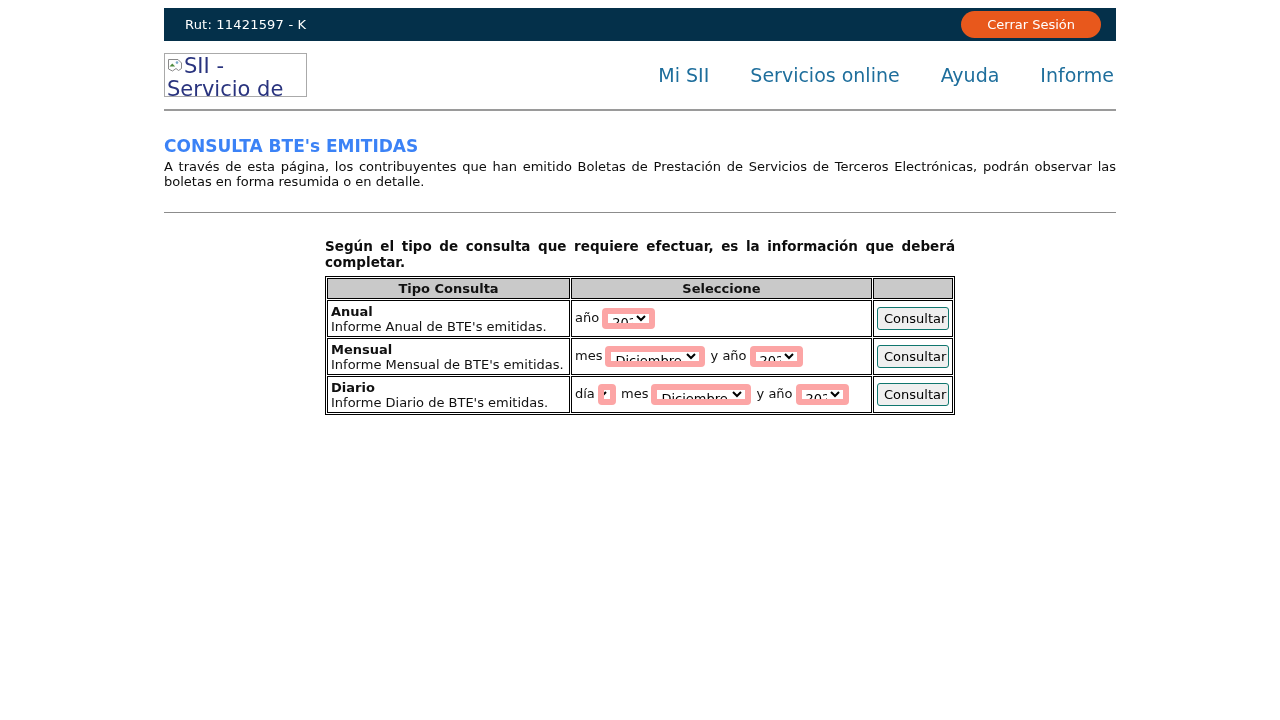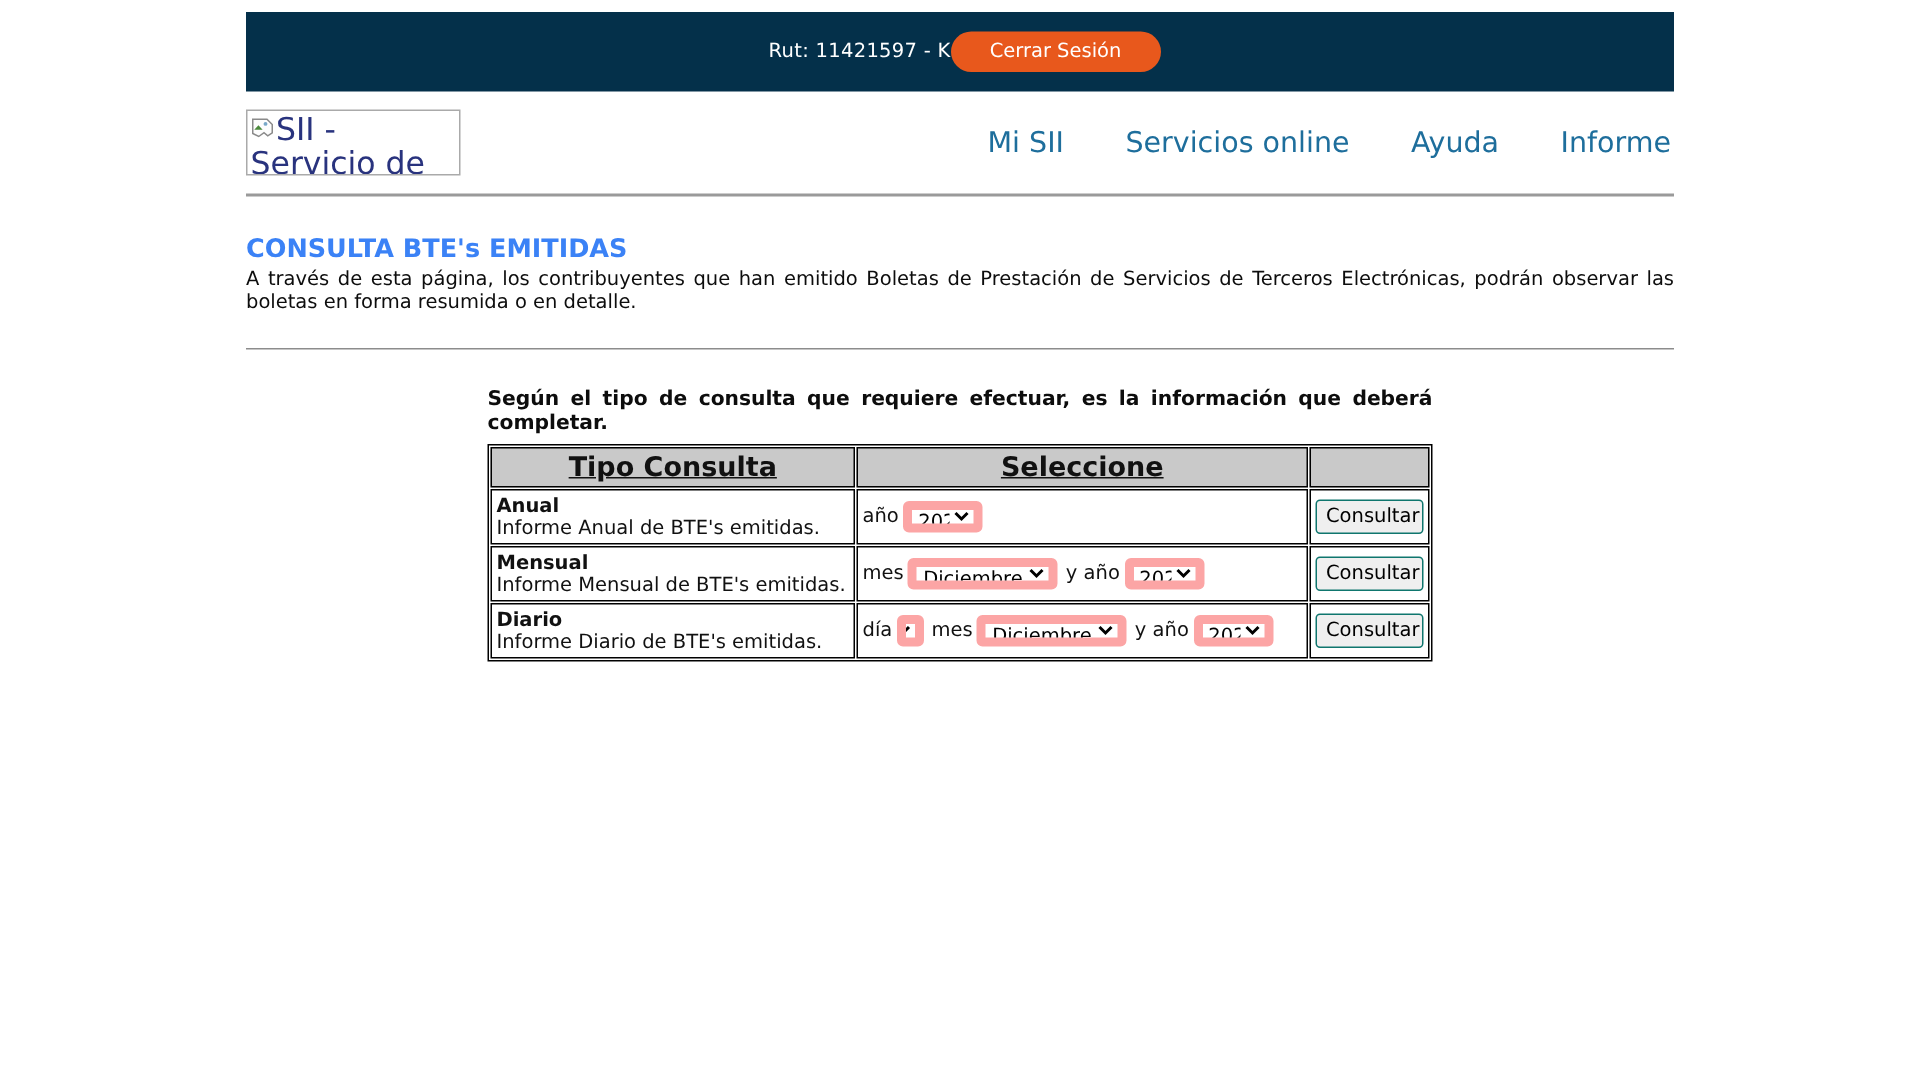--- a/index.html
+++ b/index.html
@@ -9,42 +9,42 @@
     --logo-text:#29337e;
     --table-header-bg:#c9c9c9;
     --divider:#9a9a9a;
   }
   *{box-sizing:border-box;}
   html,body{margin:0;padding:0;background:#fff;}
   body{font-family:"DejaVu Sans","Liberation Sans",sans-serif;color:#111;width:1280px;height:720px;overflow:hidden;}
   .page{width:952px;margin:8px auto 0;}
 
   
-  .topbar{height:53px;background:var(--topbar-bg,#04304a);display:flex;align-items:center;justify-content:center;padding:0 15px 0 21px;color:#fff;}
+  .topbar{height:33px;background:var(--topbar-bg,#04304a);display:flex;align-items:center;justify-content:space-between;padding:0 15px 0 21px;color:#fff;}
   .rut{font-size:13px;letter-spacing:.2px;}
   .logout-btn{background:var(--logout-bg,#e8581c);color:#fff;border:none;border-radius:14px;height:27px;padding:0 26px;font-size:13px;font-family:inherit;cursor:pointer;}
 
   
   .header-row{display:flex;align-items:center;justify-content:space-between;margin-top:12px;}
   .logo-box{display:block;width:143px;height:44px;border:1px solid #aaa;overflow:hidden;color:var(--logo-text,#29337e);font-size:21px;line-height:23px;text-decoration:none;padding:1px 2px;}
   .logo-box .brk{display:inline-block;vertical-align:baseline;margin-right:1px;}
   .mainnav{display:flex;gap:41px;align-items:center;padding-right:2px;}
   .mainnav a{color:var(--nav-link,#1e6e9c);text-decoration:none;font-size:19px;}
 
   hr.divider{border:none;border-top:2px solid var(--divider,#9a9a9a);margin:12px 0 0;}
 
   .page-title{font-size:17px;font-weight:bold;margin:25px 0 3px;color:#3b82f6;}
   .page-desc{font-size:13px;line-height:15px;text-align:justify;margin:0;color:#0d0d0d;}
   hr.divider2{border:none;border-top:1px solid #8c8c8c;margin:23px 0 0;}
 
   .content-indent{margin-left:161px;width:630px;}
   .instruction{font-weight:bold;font-size:13.5px;line-height:16px;text-align:justify;margin:25px 0 6px;color:#0d0d0d;}
 
   table.consulta{border-collapse:separate;border-spacing:1px;border:1px solid #000;width:630px;font-size:13px;table-layout:fixed;}
-  table.consulta th{background:var(--table-header-bg,#c9c9c9);border:1px solid #000;font-weight:bold;padding:2px;height:18px;font-size:18px;text-decoration:underline;}
+  table.consulta th{background:var(--table-header-bg,#c9c9c9);border:1px solid #000;font-weight:bold;padding:2px;height:18px;font-size:13px;}
   table.consulta td{border:1px solid #000;padding:1px 3px;height:37px;vertical-align:middle;}
   col.c-tipo{width:243px;} col.c-sel{width:301px;} col.c-btn{width:80px;}
   .row-type{font-weight:bold;display:block;line-height:15px;}
   .row-desc{display:block;line-height:15px;}
   td.sel-cell{white-space:nowrap;}
   td.sel-cell label{margin:0 3px 0 1px;}
   td.sel-cell select{font-size:13px;height:21px;border:6px solid #fca5a5;border-radius:4px;background:#fff;font-family:inherit;color:#000;vertical-align:middle;}
   .sel-day{width:18px;} .sel-month{width:100px;} .sel-year{width:53px;}
   td.btn-cell{padding:1px 3px;}
   .consultar-btn{display:block;width:100%;height:23px;font-size:13px;font-family:inherit;background:#efefef;border:1px solid #0f766e;border-radius:3px;color:#000;cursor:pointer;}

